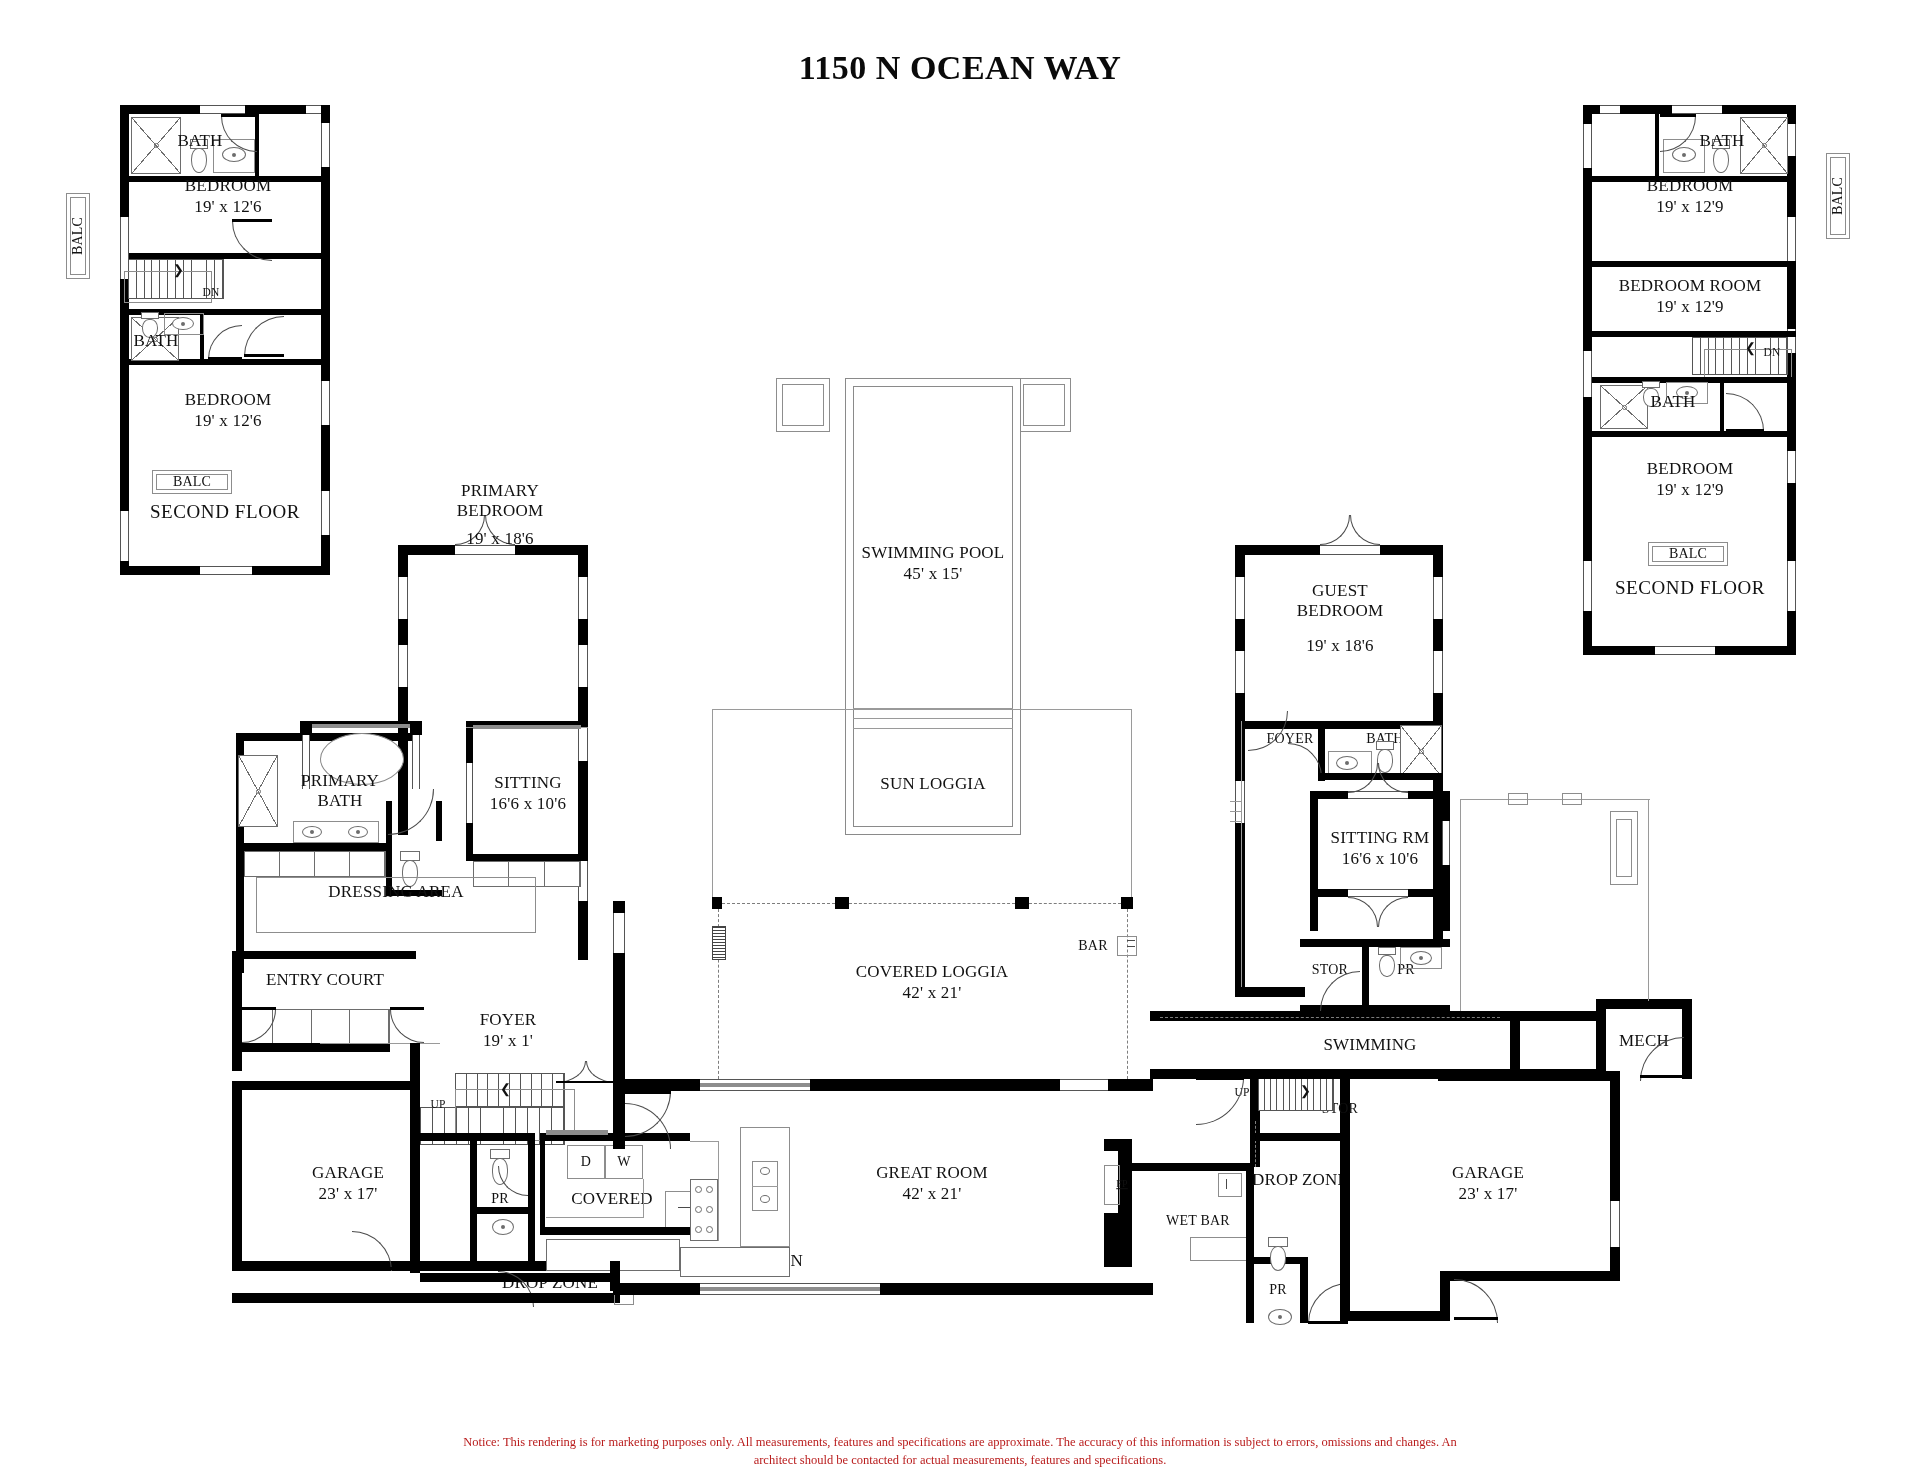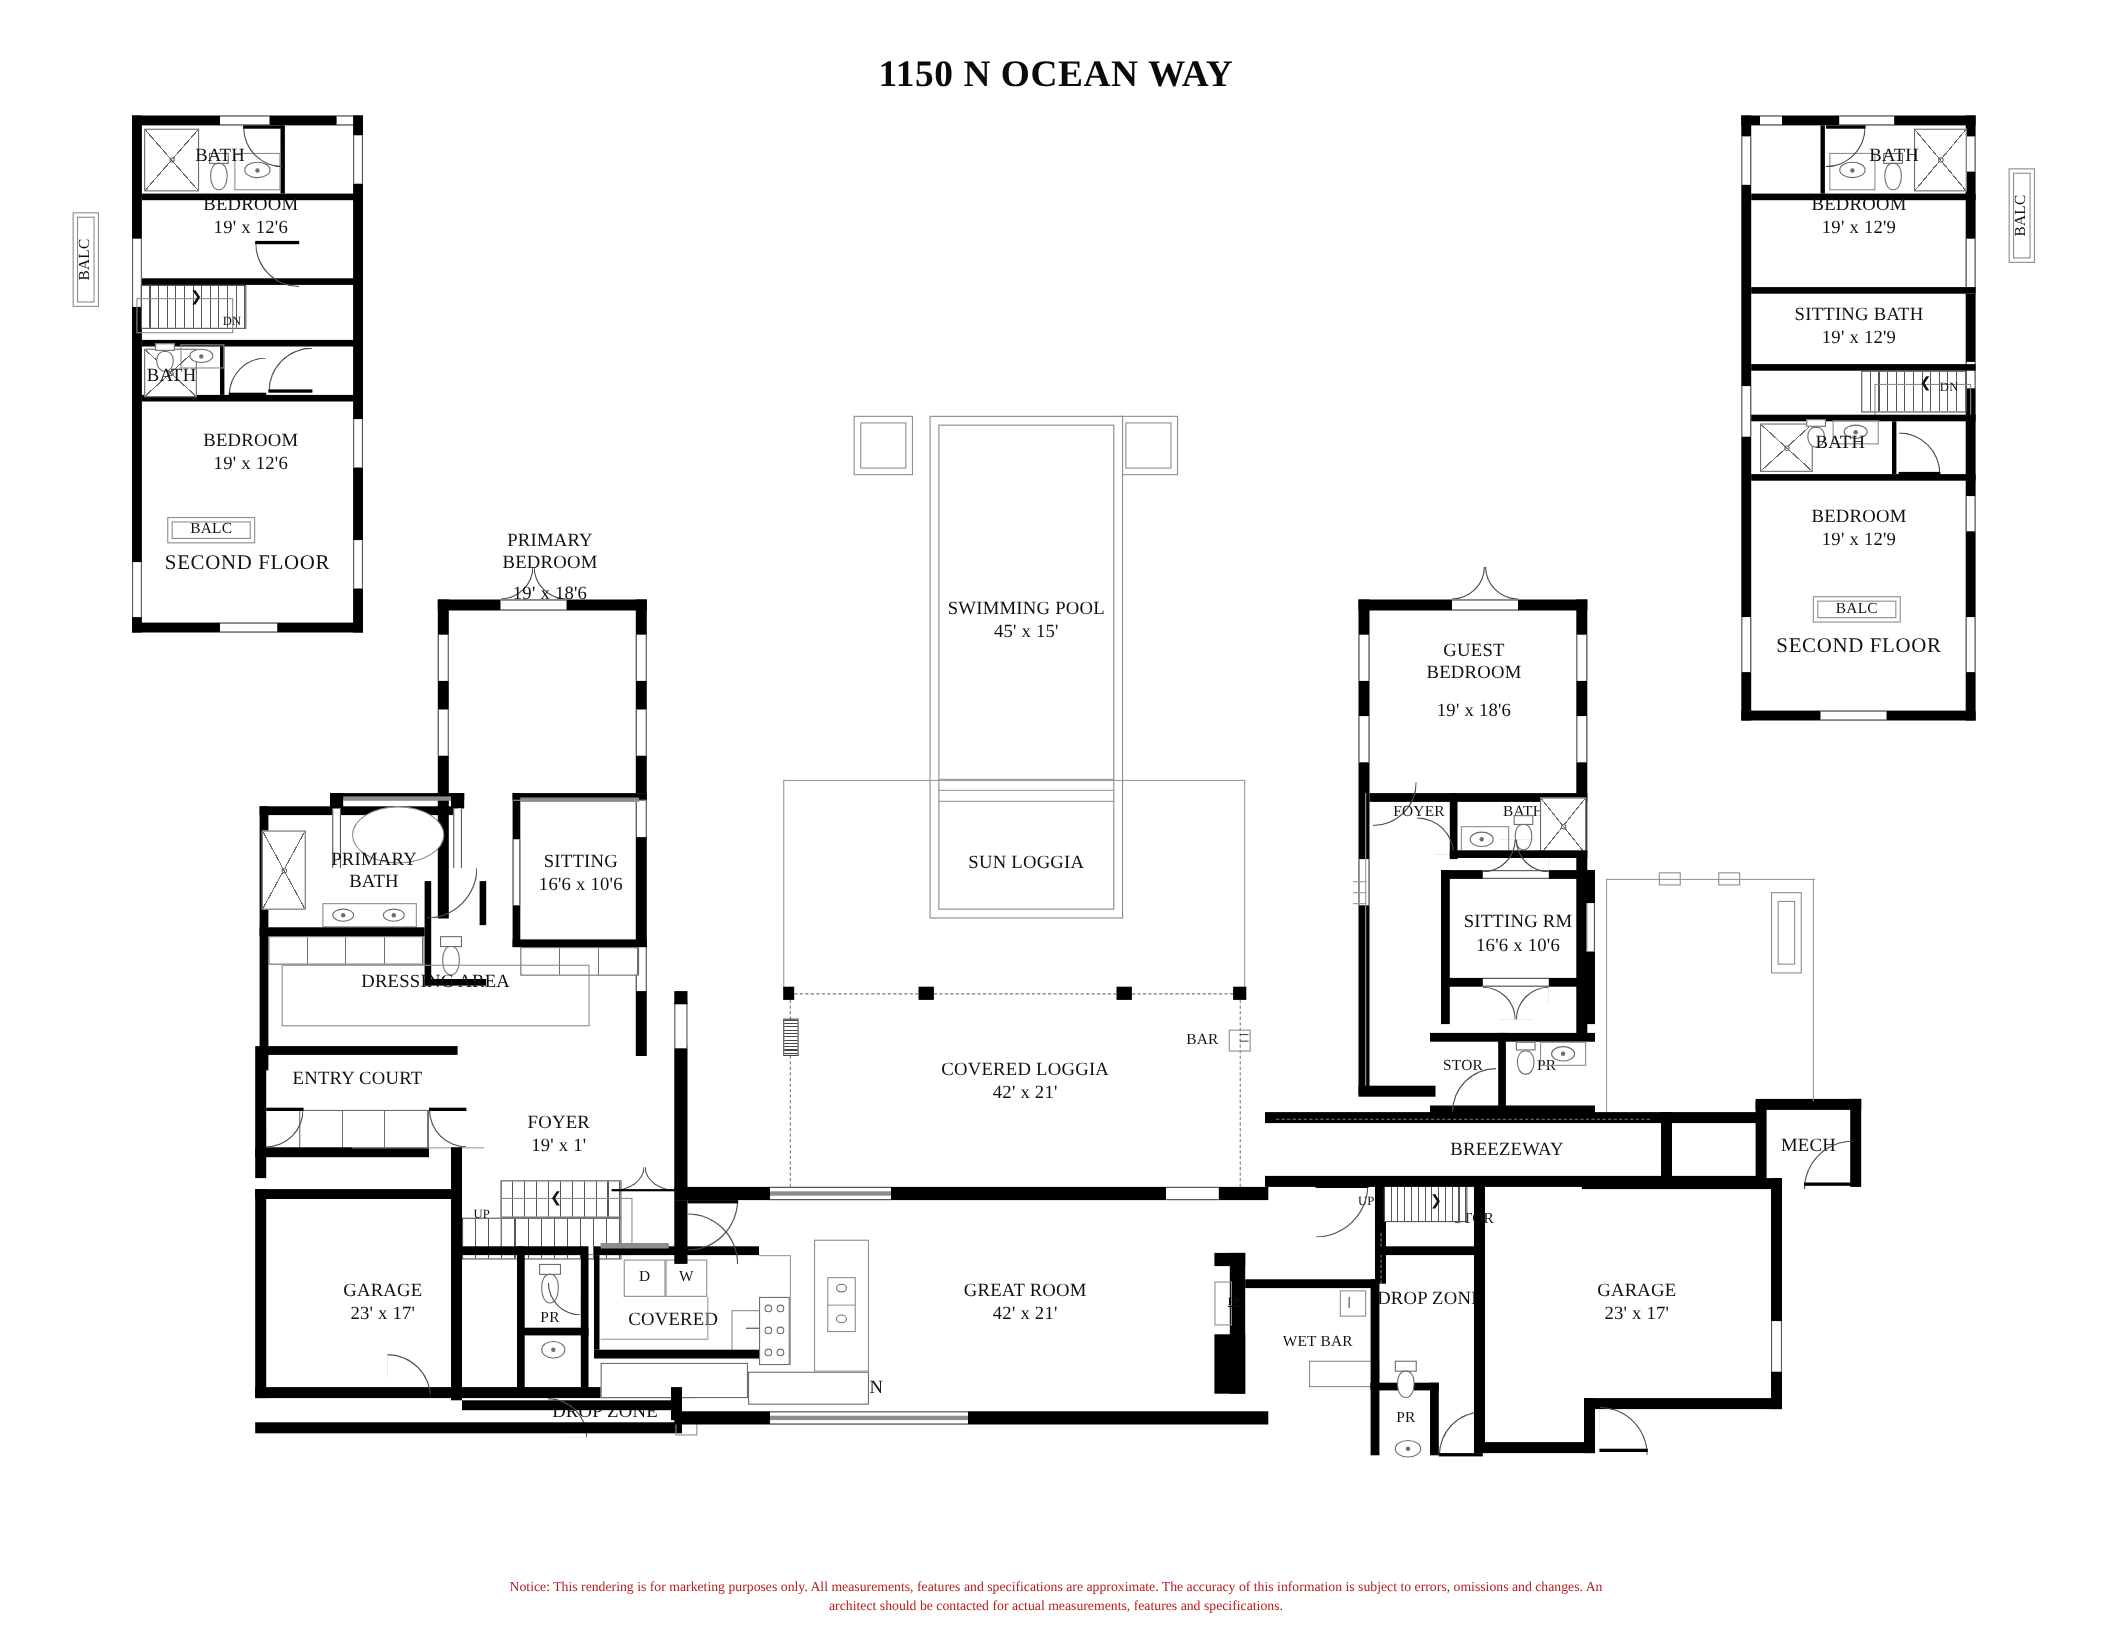--- a/index.html
+++ b/index.html
@@ -271,21 +271,21 @@
 
     <div class="lbl room" style="left:1690px;top:165px;">BEDROOM</div>
     <div class="lbl room" style="left:1690px;top:186px;">19' x 12'9</div>
 
     <div class="balc" style="left:1826px;top:132px;width:24px;height:86px;">
         <span class="inner"></span>
       </div>
     <div class="lbl small vert" style="left:1838px;top:175px;">BALC</div>
 
     <div class="w" style="left:1592px;top:240px;width:204px;height:6px;"></div>
-    <div class="lbl room" style="left:1690px;top:265px;">SITTING BATH</div>
+    <div class="lbl room" style="left:1690px;top:265px;">BEDROOM ROOM</div>
     <div class="lbl room" style="left:1690px;top:286px;">19' x 12'9</div>
 
     <div class="w" style="left:1592px;top:310px;width:204px;height:6px;"></div>
     <div class="stair h" style="left:1692px;top:316px;width:96px;height:38px;"></div>
     <div class="box" style="left:1704px;top:328px;width:88px;height:30px;"></div>
     <div class="arrowL" style="left:1745px;top:320px;">❮</div>
     <div class="lbl tiny" style="left:1772px;top:332px;">DN</div>
 
     <div class="w" style="left:1592px;top:356px;width:204px;height:6px;"></div>
     <div class="w" style="left:1592px;top:410px;width:204px;height:6px;"></div>
@@ -597,21 +597,21 @@
     <div class="w" style="left:1440px;top:1250px;width:10px;height:50px;"></div>
     <div class="w" style="left:1440px;top:1250px;width:180px;height:10px;"></div>
     <div class="w" style="left:1610px;top:1250px;width:10px;height:-0px;"></div>
     <div class="w" style="left:1610px;top:1050px;width:10px;height:210px;"></div>
     <div class="w" style="left:1438px;top:1050px;width:182px;height:10px;"></div>
     <div class="q-tr" style="left:1454px;top:1258px;width:44px;height:44px;"></div>
     <div class="wt" style="left:1454px;top:1296px;width:44px;height:3px;"></div>
     <div class="winv" style="left:1610px;top:1180px;width:10px;height:46px;"></div>
 
     <div class="w" style="left:1150px;top:990px;width:448px;height:10px;"></div>
-    <div class="lbl room" style="left:1370px;top:1024px;">BREEZEWAY</div>
+    <div class="lbl room" style="left:1370px;top:1024px;">SWIMMING</div>
     <div class="w" style="left:1150px;top:1048px;width:448px;height:10px;"></div>
     <div class="w" style="left:1510px;top:990px;width:10px;height:68px;"></div>
     <div class="w" style="left:1596px;top:980px;width:10px;height:78px;"></div>
     <div class="dash" style="left:1160px;top:996px;width:340px;"></div>
 
     <div class="w" style="left:1596px;top:978px;width:96px;height:10px;"></div>
     <div class="w" style="left:1682px;top:978px;width:10px;height:80px;"></div>
     <div class="lbl room" style="left:1644px;top:1020px;">MECH</div>
     <div class="q-tl" style="left:1640px;top:1016px;width:44px;height:44px;"></div>
     <div class="wt" style="left:1640px;top:1054px;width:44px;height:3px;"></div>

